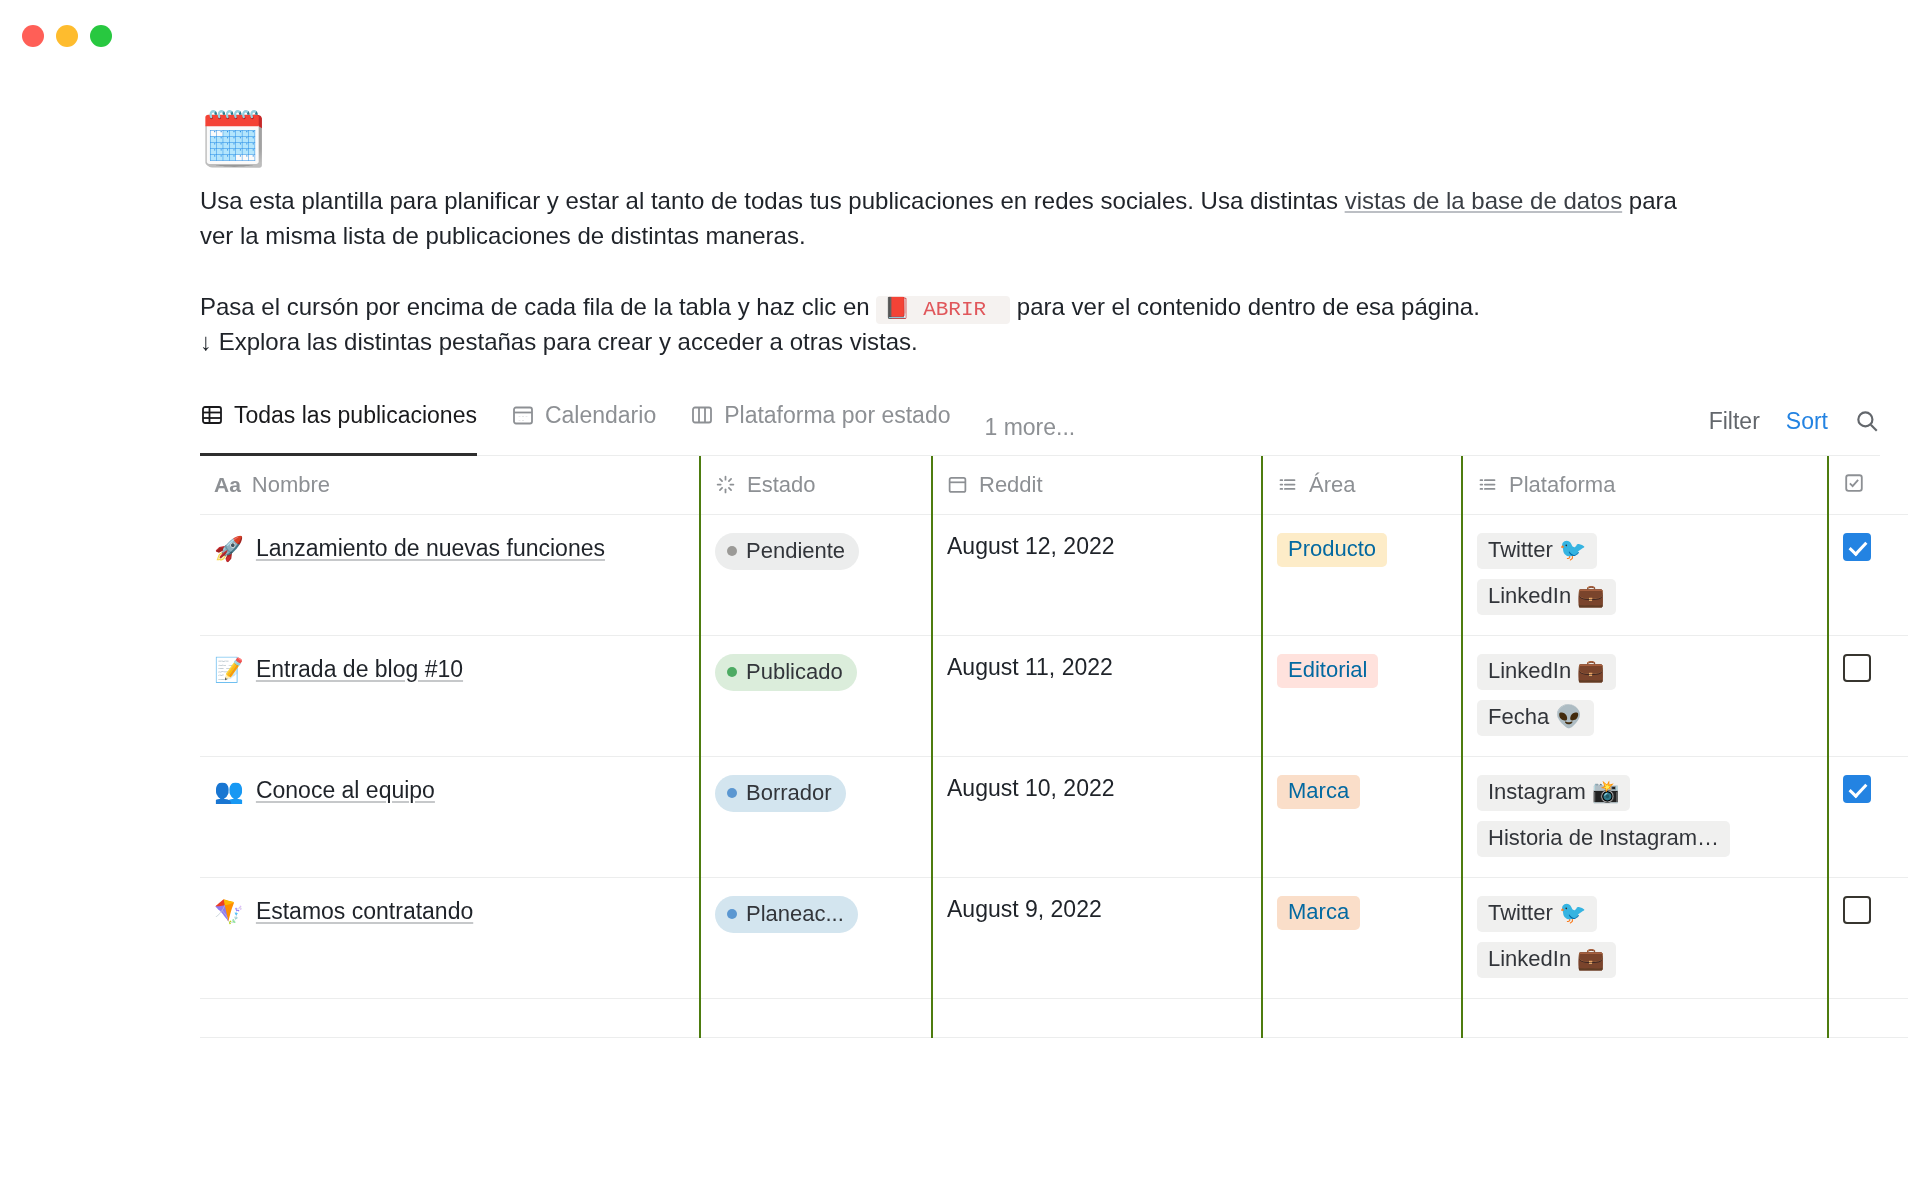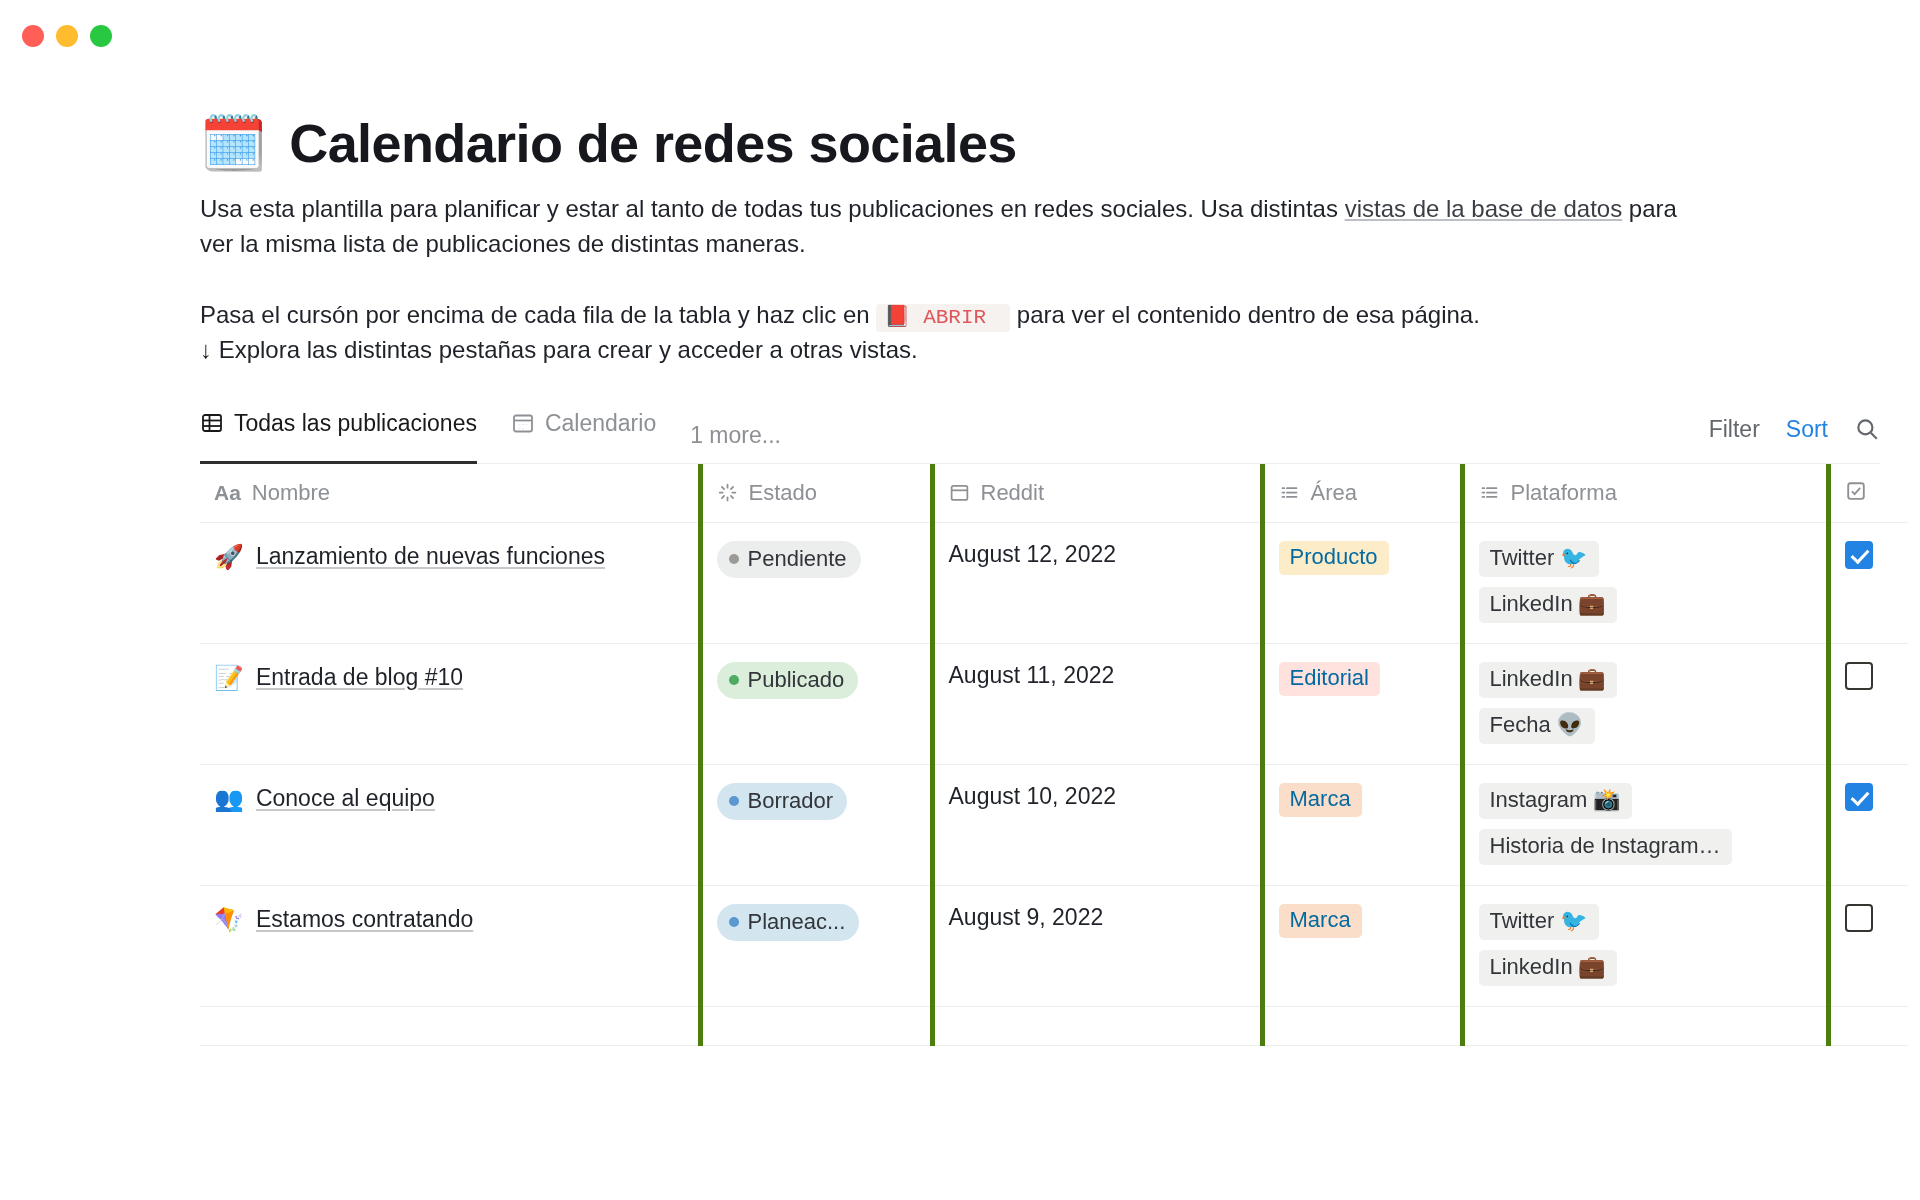--- a/index.html
+++ b/index.html
@@ -138,21 +138,21 @@
   }
   .vb-btn.accent { color: #2383e2; }
 
   
   table.db {
     width: 100%;
     border-collapse: collapse;
     table-layout: fixed;
   }
   table.db th, table.db td {
-    border-right: 5px solid #4d7c0f;
+    border-right: 2px solid #4d7c0f;
     border-bottom: 1px solid #eceded;
     text-align: left;
     vertical-align: top;
   }
   table.db th {
     padding: 16px 12px 16px 14px;
     font-weight: normal;
     font-size: 22px;
     color: #8d9094;
     white-space: nowrap;
@@ -250,21 +250,20 @@
   <div class="titlebar">
     <span class="dot red"></span>
     <span class="dot yellow"></span>
     <span class="dot green"></span>
   </div>
 
   <div class="content">
 
     <div class="page-title-row">
       <span class="page-emoji">🗓️</span>
-      <span class="page-title">Calendario de redes sociales</span>
     </div>
 
     <div class="para">
       <span>Usa esta plantilla para planificar y estar al tanto de todas tus publicaciones en redes sociales. Usa distintas </span><span class="link">vistas de la base de datos</span><span> para ver la misma lista de publicaciones de distintas maneras.</span>
     </div>
 
     <div class="spacer"></div>
 
     <div class="para">
       <span>Pasa el cursón por encima de cada fila de la tabla y haz clic en </span><span class="codechip"><span>📕</span> <span>ABRIR</span></span><span> para ver el contenido dentro de esa página.</span>
@@ -294,20 +293,30 @@
               <line x1="8.5" y1="13" x2="8.5" y2="13.2"></line>
               <line x1="12" y1="13" x2="12" y2="13.2"></line>
               <line x1="15.5" y1="13" x2="15.5" y2="13.2"></line>
               <line x1="8.5" y1="17" x2="8.5" y2="17.2"></line>
               <line x1="12" y1="17" x2="12" y2="17.2"></line>
             </svg>
           </span>
           <span>Calendario</span>
         </div>
 
+        <div class="tab">
+          <span class="ticon">
+            <svg width="24" height="24" viewBox="0 0 24 24" fill="none" stroke="#8d9094" stroke-width="1.8">
+              <rect x="3" y="4.5" width="18" height="15" rx="2"></rect>
+              <line x1="9" y1="4.5" x2="9" y2="19.5"></line>
+              <line x1="15" y1="4.5" x2="15" y2="19.5"></line>
+            </svg>
+          </span>
+          <span>Plataforma por estado</span>
+        </div>
 
         <div class="tab-more">1 more...</div>
       </div>
 
       <div class="viewbar-right">
         <span class="vb-btn">Filter</span>
         <span class="vb-btn accent">Sort</span>
         <span>
           <svg width="26" height="26" viewBox="0 0 24 24" fill="none" stroke="#63676c" stroke-width="2">
             <circle cx="10.5" cy="10.5" r="6.5"></circle>

